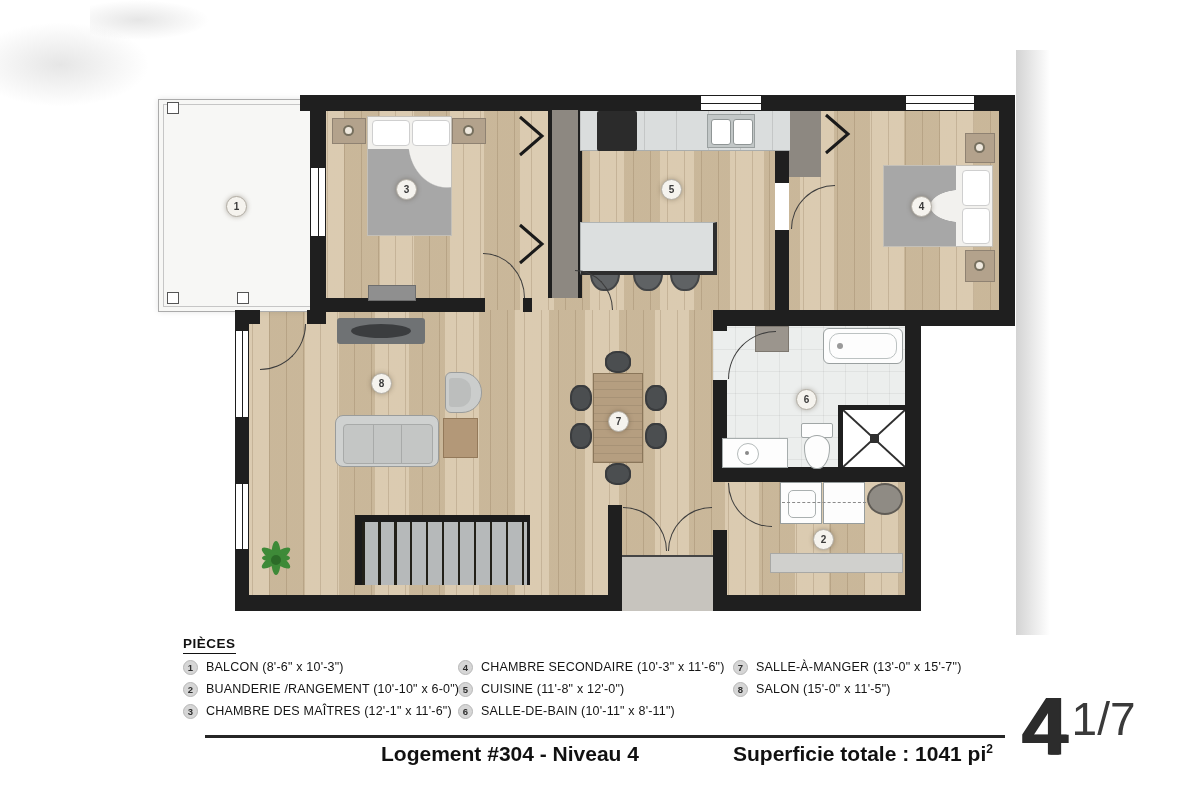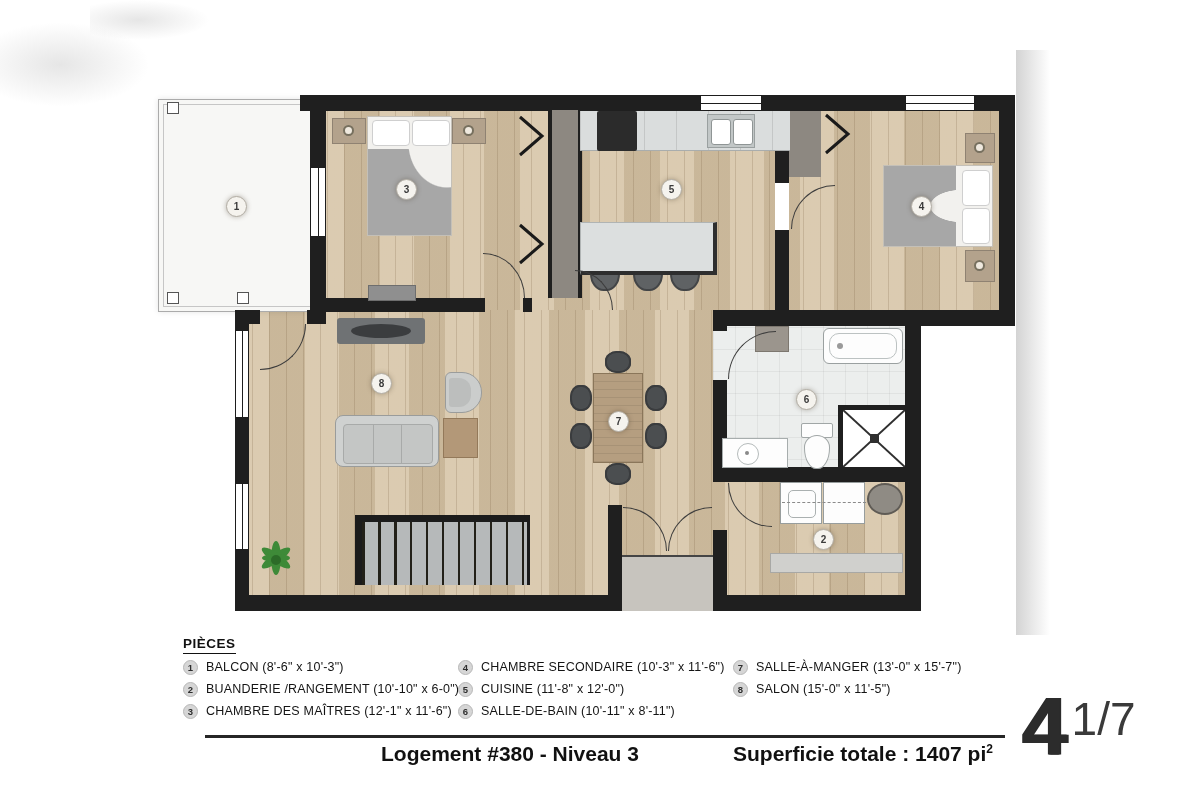--- a/index.html
+++ b/index.html
@@ -243,22 +243,22 @@
       <span>SALLE-À-MANGER (13'-0" x 15'-7")</span>
     </div>
   <div class="lg-row">
       <span class="lg-badge">8</span>
       <span>SALON (15'-0" x 11'-5")</span>
     </div>
 </div>
 
 <div class="ab" style="left:205px;top:735px;width:800px;height:3px;background:#262626;"></div>
 
-<div class="ab ftr" style="left:295px;top:742px;width:430px;text-align:center;">Logement #380 - Niveau 3</div>
+<div class="ab ftr" style="left:295px;top:742px;width:430px;text-align:center;">Logement #304 - Niveau 4</div>
 
 <div class="ab ftr" style="left:733px;top:742px;">
-  <span>Superficie totale : 1407 pi</span><sup style="font-size:12px;">2</sup>
+  <span>Superficie totale : 1041 pi</span><sup style="font-size:12px;">2</sup>
 </div>
 
 <div class="ab" style="left:1022px;top:688px;display:flex;align-items:flex-start;">
   <span style="font-size:82px;line-height:.92;font-weight:700;color:#2c2c2c;text-shadow:1.5px 0 0 #2c2c2c,-1px 0 0 #2c2c2c;">4</span>
   <span style="font-size:46px;line-height:1;font-weight:400;color:#3a3a3a;margin-top:8px;margin-left:4px;">1/7</span>
 </div>
 
 </body></html>

